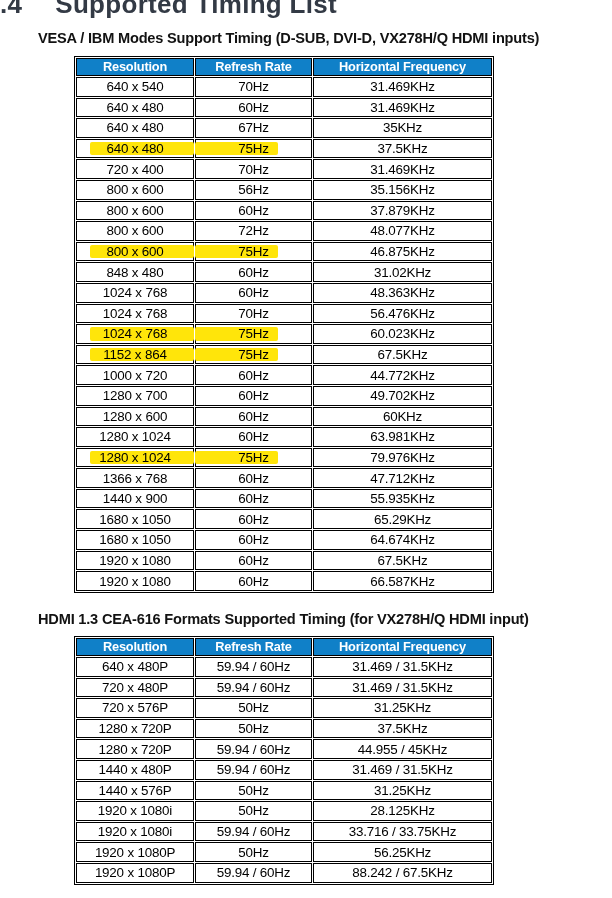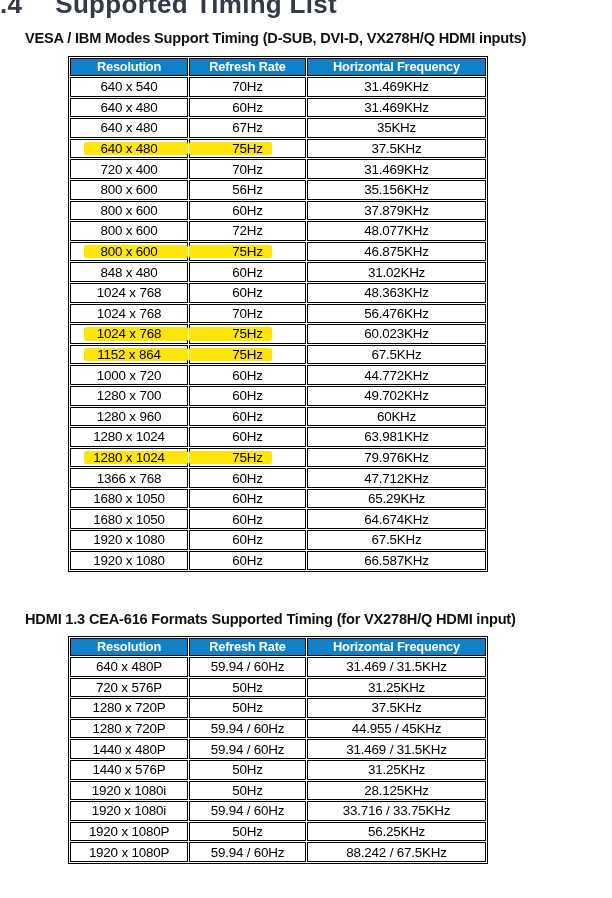--- a/index.html
+++ b/index.html
@@ -14,28 +14,28 @@
     width:612px;height:898px;background:#ffffff;position:relative;overflow:hidden;
     font-family:"Liberation Sans", sans-serif;color:#000;
   }
   .page-title{
     position:absolute;top:-11px;left:0;
     font-size:26px;font-weight:bold;color:var(--title-color);
     white-space:nowrap;letter-spacing:0.3px;
   }
   .page-title .section-number{display:inline-block;margin-right:33px;}
   .table-heading{
-    position:absolute;left:25px;
+    position:absolute;left:38px;
     font-size:14.6px;font-weight:bold;color:var(--heading-color);
     white-space:nowrap;letter-spacing:-0.2px;
   }
   #vesa-heading{top:30px;}
   #hdmi-heading{top:611px;}
   table.timing-table{
-    position:absolute;left:68px;
+    position:absolute;left:74px;
     border-collapse:separate;border-spacing:1px;
     border:1px solid #000;background:#fff;
     table-layout:fixed;
   }
   #vesa-table{top:56px;}
   #hdmi-table{top:636px;}
   col.c1{width:118px;}
   col.c2{width:117px;}
   col.c3{width:179px;}
   th{
@@ -160,38 +160,43 @@
         <td><span class="cell-text">1000 x 720</span></td>
         <td><span class="cell-text">60Hz</span></td>
         <td><span class="cell-text">44.772KHz</span></td>
       </tr>
       <tr>
         <td><span class="cell-text">1280 x 700</span></td>
         <td><span class="cell-text">60Hz</span></td>
         <td><span class="cell-text">49.702KHz</span></td>
       </tr>
       <tr>
-        <td><span class="cell-text">1280 x 960</span></td>
+        <td><span class="cell-text">1280 x 600</span></td>
         <td><span class="cell-text">60Hz</span></td>
         <td><span class="cell-text">60KHz</span></td>
       </tr>
       <tr>
         <td><span class="cell-text">1280 x 1024</span></td>
         <td><span class="cell-text">60Hz</span></td>
         <td><span class="cell-text">63.981KHz</span></td>
       </tr>
       <tr class="hl">
         <td><span class="cell-text">1280 x 1024</span></td>
         <td><span class="cell-text">75Hz</span></td>
         <td><span class="cell-text">79.976KHz</span></td>
       </tr>
       <tr>
         <td><span class="cell-text">1366 x 768</span></td>
         <td><span class="cell-text">60Hz</span></td>
         <td><span class="cell-text">47.712KHz</span></td>
+      </tr>
+      <tr>
+        <td><span class="cell-text">1440 x 900</span></td>
+        <td><span class="cell-text">60Hz</span></td>
+        <td><span class="cell-text">55.935KHz</span></td>
       </tr>
       <tr>
         <td><span class="cell-text">1680 x 1050</span></td>
         <td><span class="cell-text">60Hz</span></td>
         <td><span class="cell-text">65.29KHz</span></td>
       </tr>
       <tr>
         <td><span class="cell-text">1680 x 1050</span></td>
         <td><span class="cell-text">60Hz</span></td>
         <td><span class="cell-text">64.674KHz</span></td>
@@ -224,20 +229,25 @@
       <th>Horizontal Frequency</th>
     </tr>
   </thead>
   <tbody>
       <tr>
         <td><span class="cell-text">640 x 480P</span></td>
         <td><span class="cell-text">59.94 / 60Hz</span></td>
         <td><span class="cell-text">31.469 / 31.5KHz</span></td>
       </tr>
       <tr>
+        <td><span class="cell-text">720 x 480P</span></td>
+        <td><span class="cell-text">59.94 / 60Hz</span></td>
+        <td><span class="cell-text">31.469 / 31.5KHz</span></td>
+      </tr>
+      <tr>
         <td><span class="cell-text">720 x 576P</span></td>
         <td><span class="cell-text">50Hz</span></td>
         <td><span class="cell-text">31.25KHz</span></td>
       </tr>
       <tr>
         <td><span class="cell-text">1280 x 720P</span></td>
         <td><span class="cell-text">50Hz</span></td>
         <td><span class="cell-text">37.5KHz</span></td>
       </tr>
       <tr>

